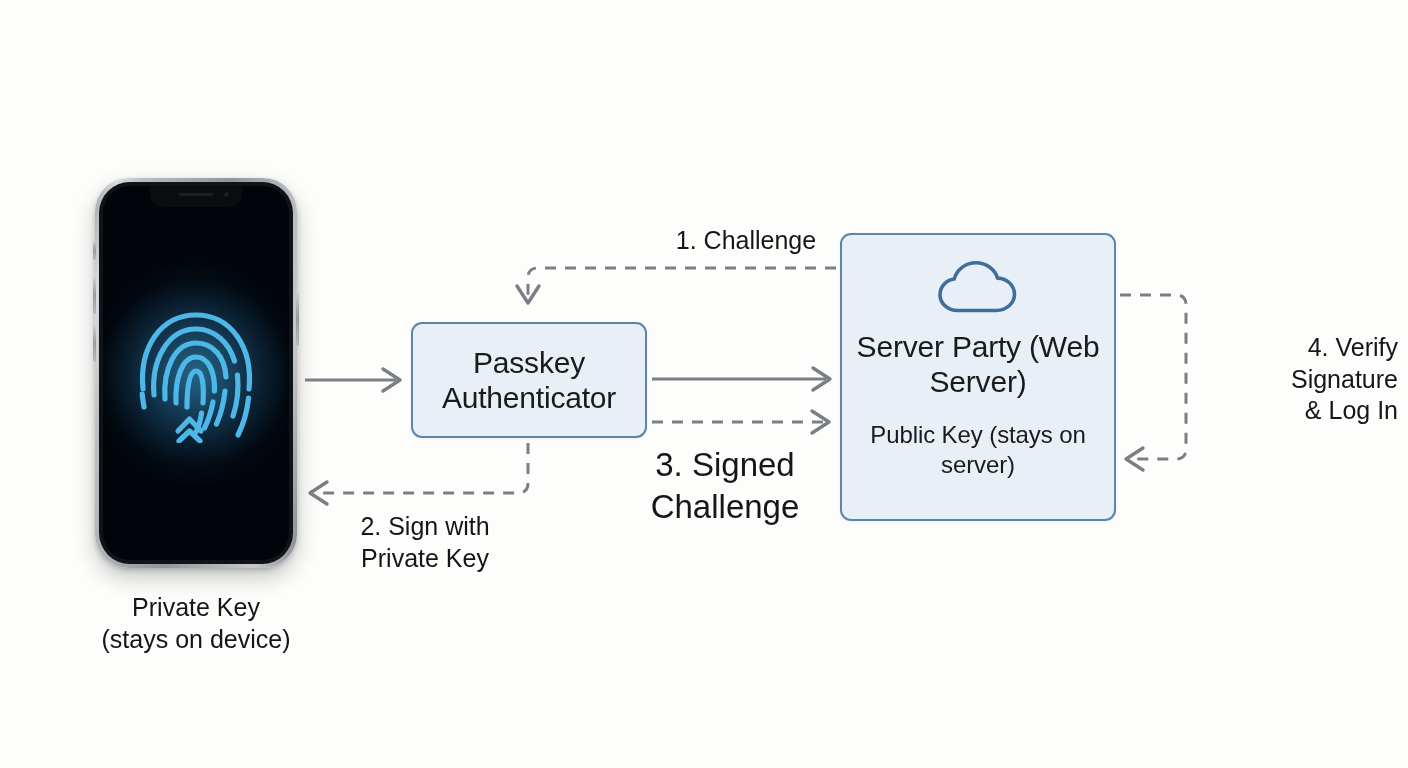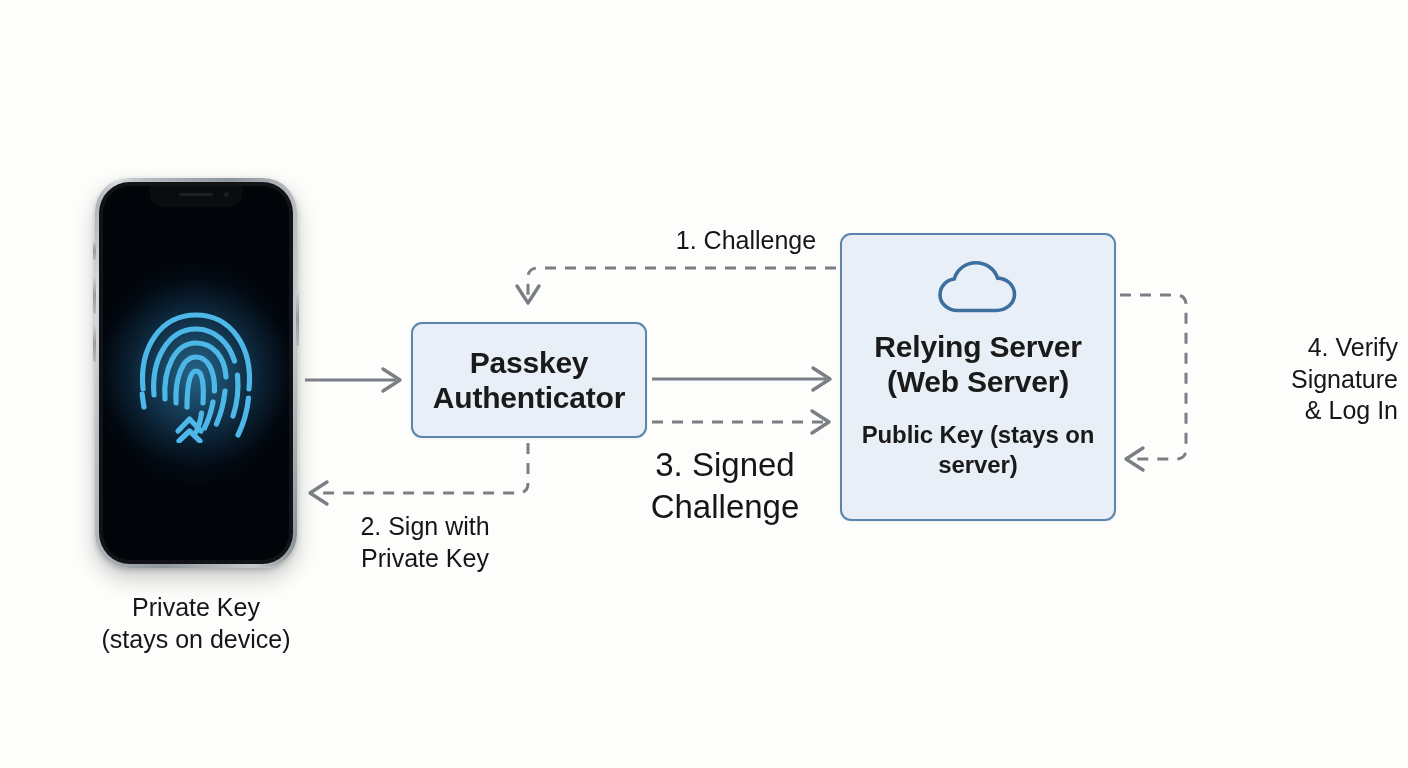--- a/index.html
+++ b/index.html
@@ -120,21 +120,20 @@
     background: #e9eff7;
     border: 2px solid #5a86ad;
     border-radius: 11px;
     box-shadow: 0 1px 3px rgba(0,0,0,0.06);
     z-index: 6;
     display: flex;
     flex-direction: column;
     align-items: center;
     justify-content: center;
     text-align: center;
-    font-weight: bold;
   }
 
   #box-passkey-authenticator {
     left: 411px;
     top: 322px;
     width: 236px;
     height: 116px;
   }
   #box-passkey-authenticator .box-title {
     font-size: 30px;
@@ -266,21 +265,21 @@
     <div class="box-title">Passkey
 Authenticator</div>
   </div>
 
   <div class="process-box" id="box-relying-party">
     <svg id="cloud-icon" viewBox="0 0 88 56">
       <path d="M23.5 51.5 H62 C72.5 51.5 80.5 44.3 80.5 35.3 C80.5 26.6 73.2 19.4 63.6 19.1
                C60.6 10.1 52.0 3.8 42.0 3.8 C31.6 3.8 22.8 10.6 20.2 20.0
                C12.2 21.0 6.0 27.6 6.0 35.7 C6.0 44.4 13.8 51.5 23.5 51.5 Z" fill="none" stroke="#3d6f9e" stroke-width="3.6" stroke-linejoin="round"></path>
     </svg>
-    <div class="box-title">Relying Server
+    <div class="box-title">Server Party
 (Web Server)</div>
     <div class="box-subtitle">Public Key
 (stays on server)</div>
   </div>
 
   <div class="caption" id="caption-step-1">1. Challenge</div>
 
   <div class="caption" id="caption-step-2">2. Sign with
 Private Key</div>
 

